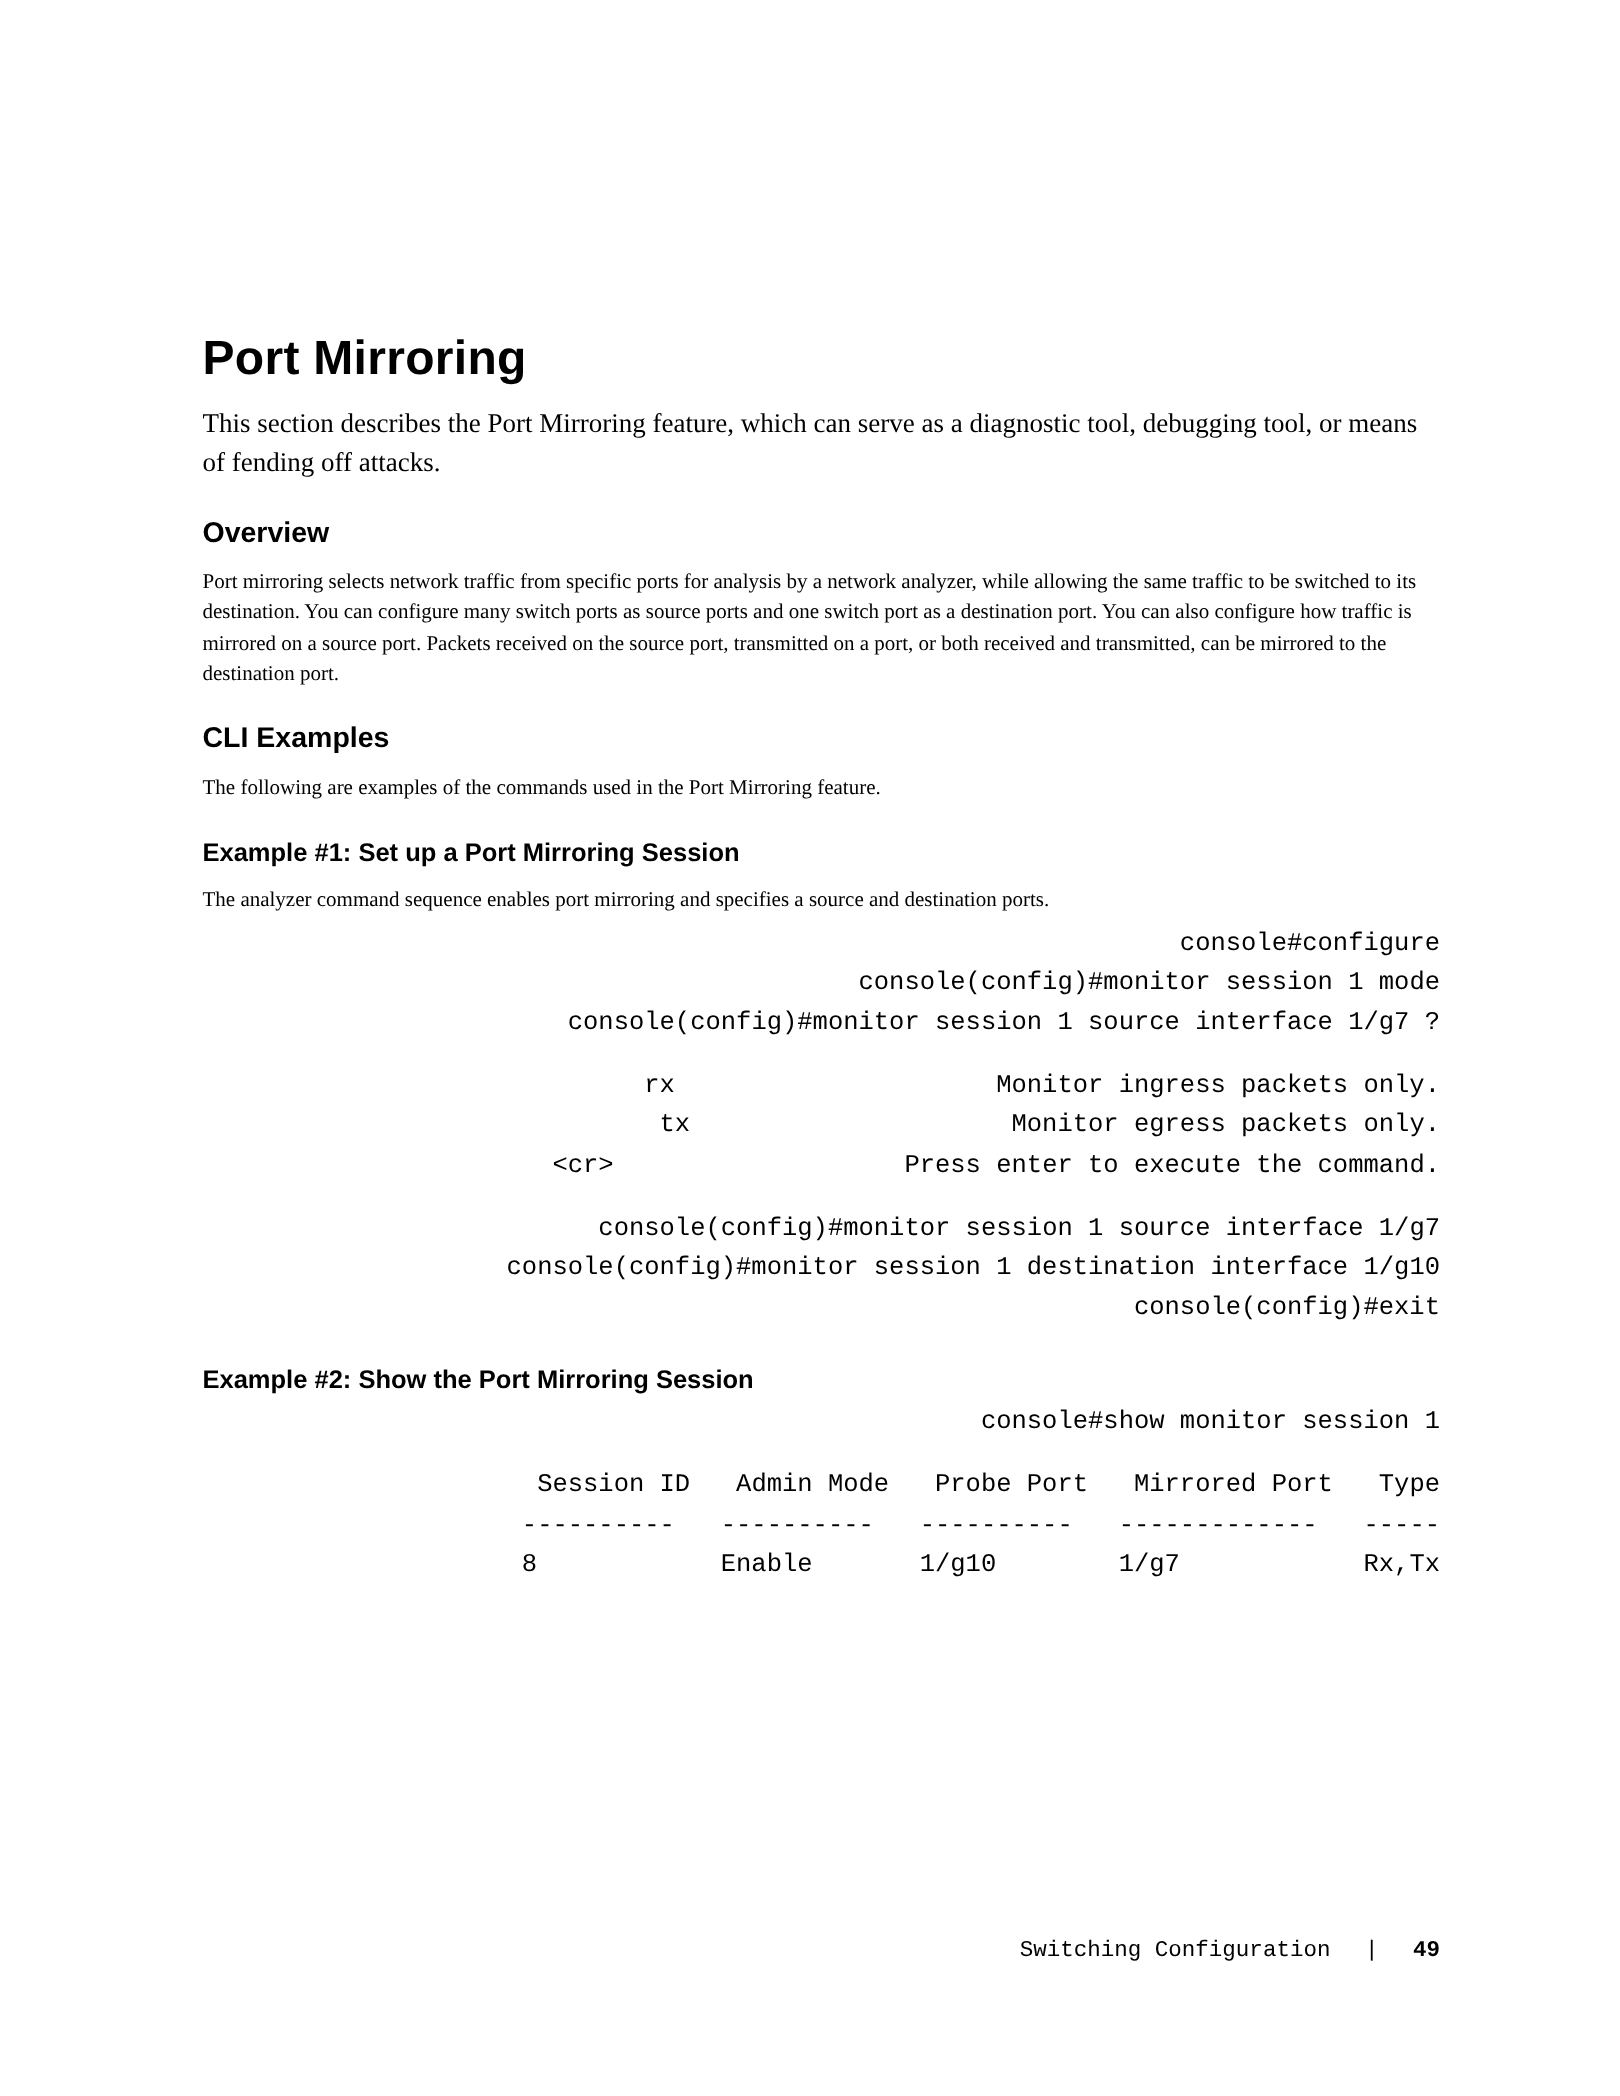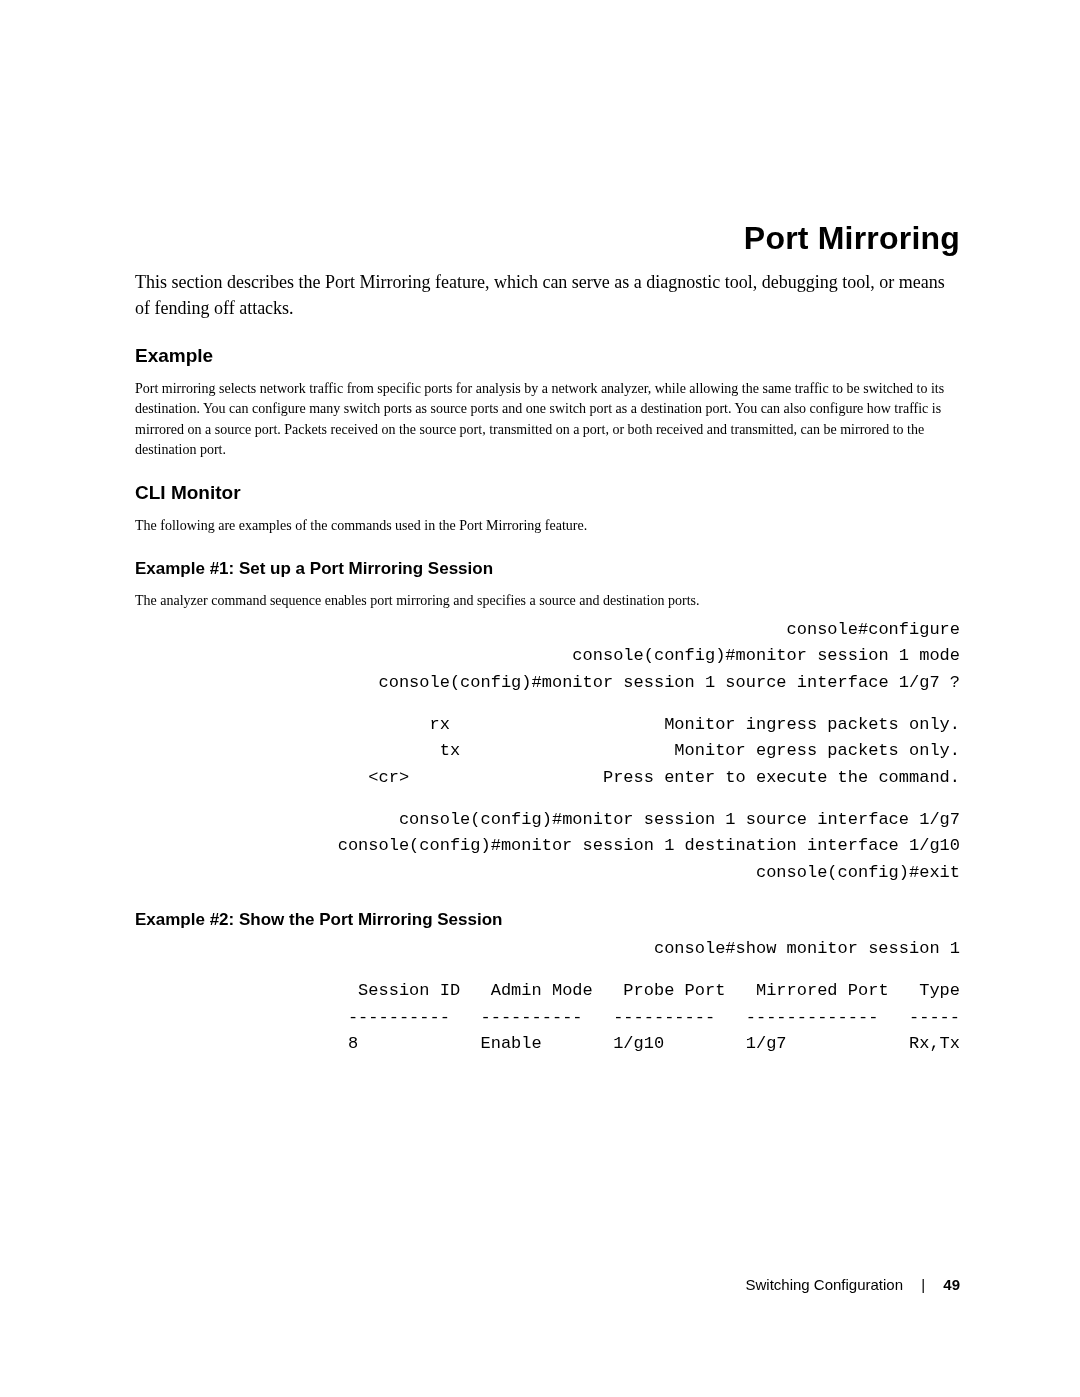--- a/index.html
+++ b/index.html
@@ -12,23 +12,22 @@
     width: 1080px;
     height: 1397px;
     position: relative;
     box-sizing: border-box;
     padding: 220px 120px 0 135px;
   }
   h1 {
     font-family: 'Helvetica Neue', Arial, sans-serif;
     font-weight: 700;
     font-size: 32px;
-    margin: 0 0 12px 12px;
+    margin: 0 0 12px 0;
     letter-spacing: 0.2px;
-    text-align: right;
   }
   .intro {
     font-size: 18px;
     line-height: 1.45;
     margin: 0 0 24px 0;
   }
   h2 {
     font-family: 'Helvetica Neue', Arial, sans-serif;
     font-weight: 700;
     font-size: 19px;
@@ -49,41 +48,41 @@
     font-family: 'Courier New', Courier, monospace;
     font-size: 17px;
     line-height: 1.55;
     margin: 4px 0 24px 0;
     white-space: pre;
     text-align: right;
   }
   pre.tight { margin-bottom: 16px; }
   .footer {
     position: absolute;
-    bottom: 104px;
+    bottom: 88px;
     right: 120px;
-    font-family: Liberation Sans, sans-serif;
+    font-family: Liberation Mono, monospace;
     font-size: 15px;
   }
   .footer .sep { margin: 0 14px; color: #000; }
   .footer .num { font-weight: 700; }
 </style>
 </head>
 <body>
 
 <div class="page">
 
   <h1>Port Mirroring</h1>
 
   <p class="intro">This section describes the Port Mirroring feature, which can serve as a diagnostic tool, debugging tool, or means of fending off attacks.</p>
 
-  <h2>Example</h2>
+  <h2>Overview</h2>
   <p class="body-p">Port mirroring selects network traffic from specific ports for analysis by a network analyzer, while allowing the same traffic to be switched to its destination. You can configure many switch ports as source ports and one switch port as a destination port. You can also configure how traffic is mirrored on a source port. Packets received on the source port, transmitted on a port, or both received and transmitted, can be mirrored to the destination port.</p>
 
-  <h2>CLI Monitor</h2>
+  <h2>CLI Examples</h2>
   <p class="body-p">The following are examples of the commands used in the Port Mirroring feature.</p>
 
   <h3>Example #1: Set up a Port Mirroring Session</h3>
   <p class="body-p" style="margin-bottom:6px">The analyzer command sequence enables port mirroring and specifies a source and destination ports.</p>
   <pre class="tight">console#configure
 console(config)#monitor session 1 mode
 console(config)#monitor session 1 source interface 1/g7 ?</pre>
   <pre class="tight">rx                     Monitor ingress packets only.
 tx                     Monitor egress packets only.
 &lt;cr&gt;                   Press enter to execute the command.</pre>

